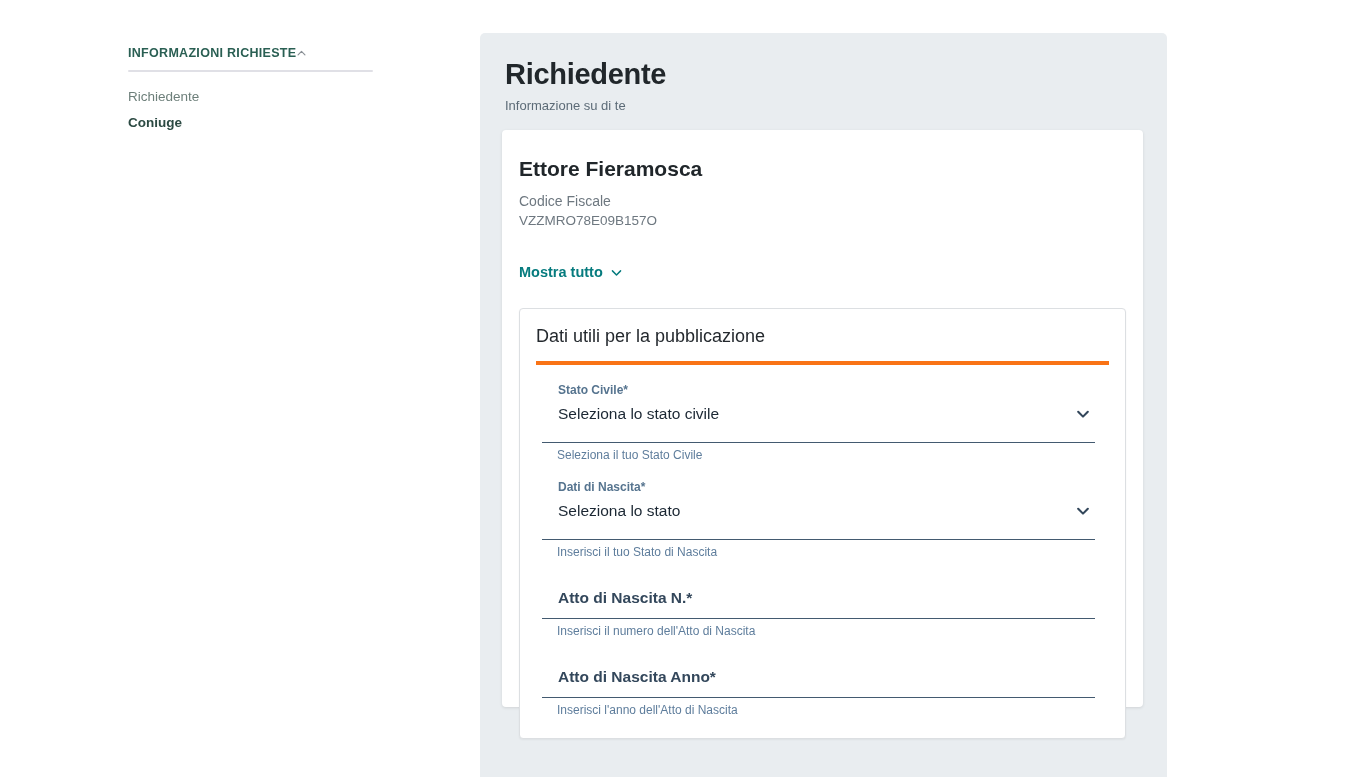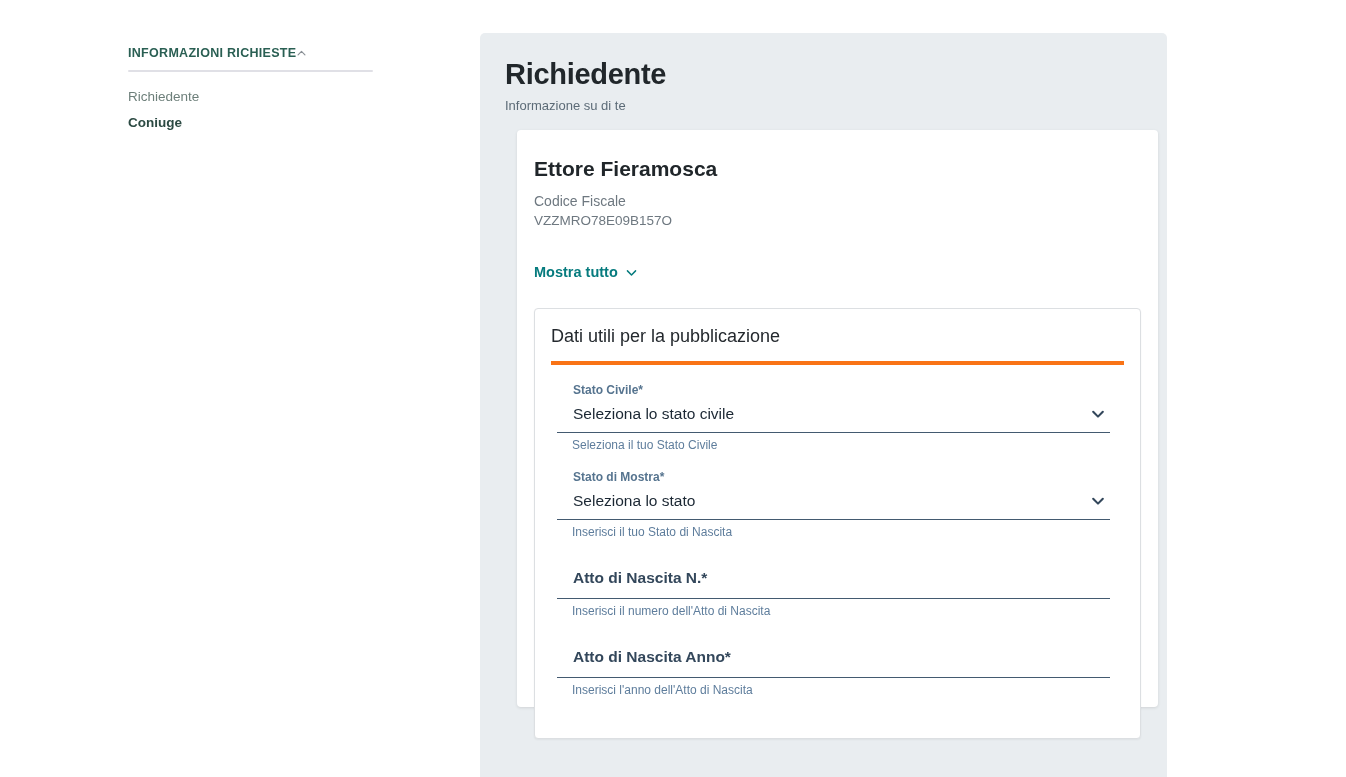--- a/index.html
+++ b/index.html
@@ -30,21 +30,20 @@
   .main-header { padding: 25px 0 0 25px; }
   .page-title { font-size: 29px; font-weight: 700; color: #21272b; letter-spacing: -.3px; }
   .page-subtitle { font-size: 13px; color: #5c6b77; margin-top: 7px; }
 
   
   .card {
     position: absolute; left: 22px; top: 97px; width: 641px; height: 577px;
     background: #ffffff; border-radius: 4px;
     box-shadow: 0 1px 3px rgba(60,64,67,.14);
     padding: 27px 17px 0 17px;
-    margin-left: 15px;
   }
   .applicant-name { font-size: 21px; font-weight: 700; color: #20262a; }
   .cf-label { font-size: 14px; color: #6e7880; margin-top: 10px; line-height: 20px; }
   .cf-value { font-size: 13.5px; color: #6e7880; line-height: 20px; }
   .show-all {
     margin-top: 33px; display: inline-flex; align-items: center; gap: 7px;
     font-size: 14.5px; font-weight: 700; color: #067b7e; cursor: pointer;
   }
 
   
@@ -60,21 +59,21 @@
   }
   .fields { margin: 18px 14px 0 6px; }
 
   .field { margin-bottom: 18px; }
   .field-label-small {
     font-size: 12px; font-weight: 600; color: #56748f; padding-left: 16px;
     display: block;
   }
   .select-row {
     display: flex; justify-content: space-between; align-items: center;
-    padding: 8px 5px 9px 16px; border-bottom: 1px solid #435a70; cursor: pointer;
+    padding: 8px 5px 19px 16px; border-bottom: 1px solid #435a70; cursor: pointer;
   }
   .select-value { font-size: 15.5px; color: #1b2733; }
   .field-helper { font-size: 12px; color: #5e7d9c; padding-left: 15px; margin-top: 5px; }
 
   .field-text { margin-top: 30px; margin-bottom: 30px; }
   .field-label-big {
     font-size: 15.5px; font-weight: 700; color: #33475b; padding-left: 16px; display: block;
   }
   .text-input-line {
     border: none; border-bottom: 1px solid #435a70; border-radius: 0;
@@ -136,21 +135,21 @@
             <span class="icon">
               <svg width="14" height="14" viewBox="0 0 16 16">
                   <path d="M2.5 5.5L8 11l5.5-5.5" fill="none" stroke="#33475b" stroke-width="2.4" stroke-linecap="round" stroke-linejoin="round"></path>
                 </svg>
             </span>
           </div>
           <div class="field-helper">Seleziona il tuo Stato Civile</div>
         </div>
 
         <div class="field">
-          <label class="field-label-small">Stato di Mostra*</label>
+          <label class="field-label-small">Dati di Nascita*</label>
           <div class="select-row">
             <span class="select-value">Seleziona lo stato</span>
             <span class="icon">
               <svg width="14" height="14" viewBox="0 0 16 16">
                   <path d="M2.5 5.5L8 11l5.5-5.5" fill="none" stroke="#33475b" stroke-width="2.4" stroke-linecap="round" stroke-linejoin="round"></path>
                 </svg>
             </span>
           </div>
           <div class="field-helper">Inserisci il tuo Stato di Nascita</div>
         </div>

